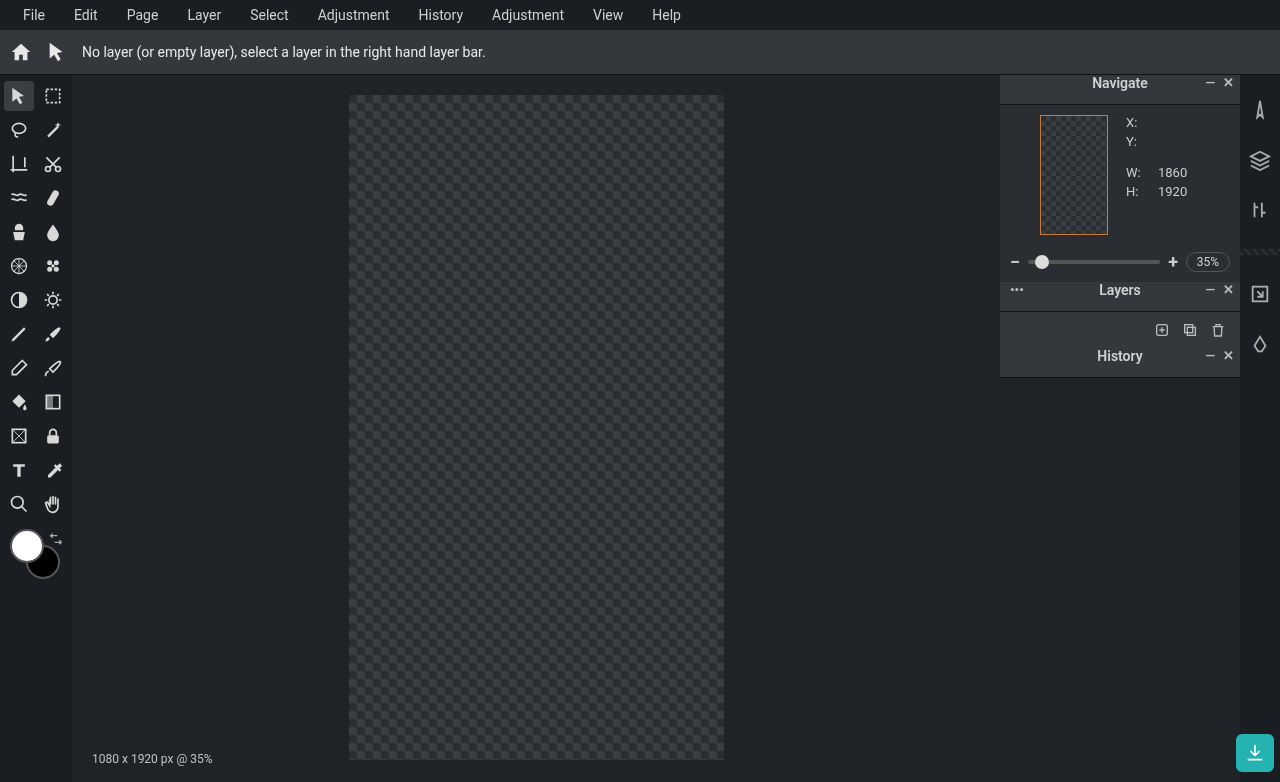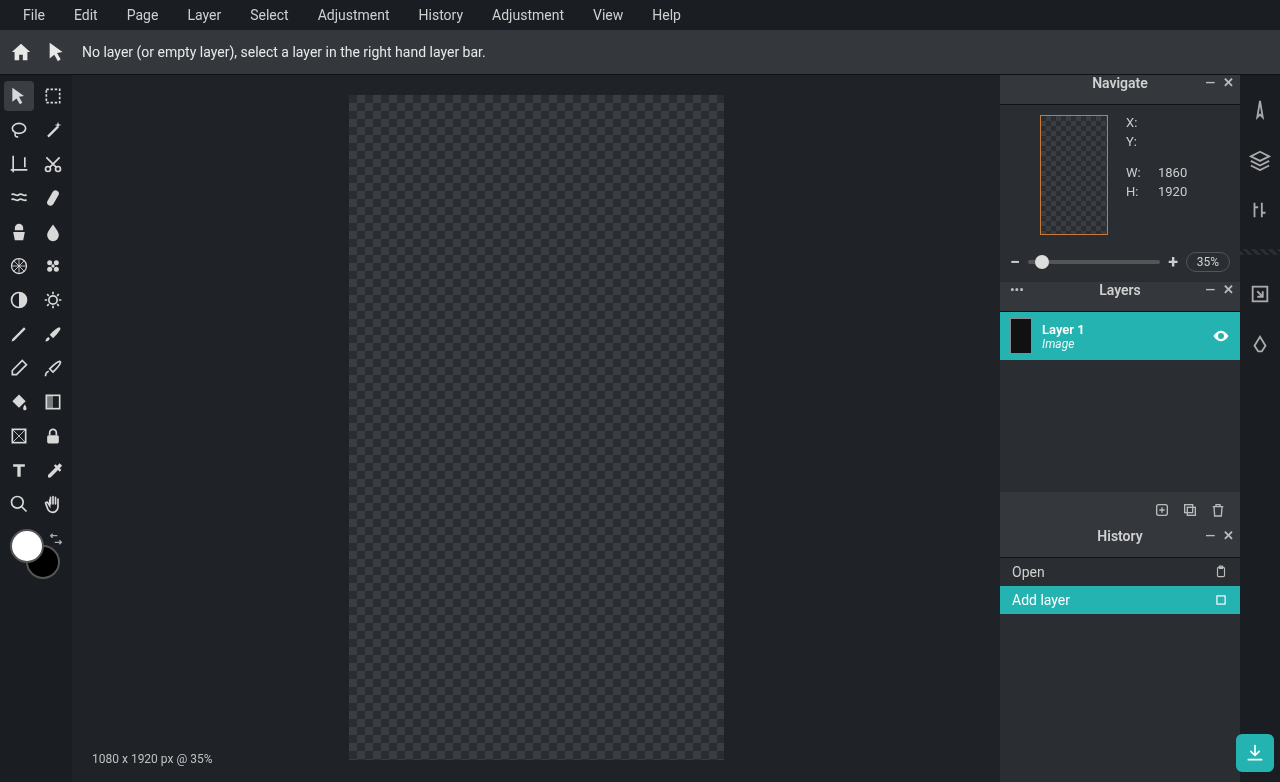--- a/index.html
+++ b/index.html
@@ -345,32 +345,20 @@
     <div class="panel-head">
       <div class="hdr-left">
           <span>•••</span>
         </div>
       <span>Layers</span>
       <div class="hdr-ctrl">
         <span>—</span>
         <span>✕</span>
       </div>
     </div>
-    <div class="layers-body">
-      <div class="layer-item">
-        <div class="layer-thumb"></div>
-        <div class="layer-txt">
-          <div class="ln">Layer 1</div>
-          <div class="lt">Image</div>
-        </div>
-        <svg class="layer-eye" viewBox="0 0 24 24">
-            <path d="M12 5c-6 0-10 7-10 7s4 7 10 7 10-7 10-7-4-7-10-7zm0 11a4 4 0 110-8 4 4 0 010 8z"></path>
-          </svg>
-      </div>
-    </div>
     <div class="layer-ops">
       <svg viewBox="0 0 24 24">
           <rect x="4" y="4" width="16" height="16" rx="3" fill="none" stroke="#bbb" stroke-width="2"></rect>
           <path d="M12 8v8M8 12h8" stroke="#bbb" stroke-width="2"></path>
         </svg>
       <svg viewBox="0 0 24 24">
           <rect x="8" y="8" width="12" height="12" fill="none" stroke="#bbb" stroke-width="2"></rect>
           <rect x="4" y="4" width="12" height="12" fill="none" stroke="#bbb" stroke-width="2"></rect>
         </svg>
       <svg viewBox="0 0 24 24">
@@ -378,35 +366,20 @@
         </svg>
     </div>
 
     <div class="panel-head">
       <span>History</span>
       <div class="hdr-ctrl">
         <span>—</span>
         <span>✕</span>
       </div>
     </div>
-    <div class="history-body">
-      <div class="hist-item">
-        <span>Open</span>
-        <svg viewBox="0 0 24 24">
-            <rect x="6" y="4" width="12" height="16" rx="2" fill="none" stroke="#bbb" stroke-width="2"></rect>
-            <rect x="9" y="2" width="6" height="4" rx="1" fill="none" stroke="#bbb" stroke-width="2"></rect>
-          </svg>
-      </div>
-      <div class="hist-item sel">
-        <span>Add layer</span>
-        <svg viewBox="0 0 24 24">
-            <rect x="5" y="5" width="14" height="14" fill="none" stroke="#fff" stroke-width="2"></rect>
-          </svg>
-      </div>
-    </div>
   </div>
 
   <div class="side-extra">
     <svg class="sx" viewBox="0 0 24 24">
         <path d="M12 2l3 18-3-3-3 3z" fill="none" stroke="#aaa" stroke-width="2"></path>
       </svg>
     <svg class="sx" viewBox="0 0 24 24">
         <path d="M12 3l10 5-10 5L2 8zM2 13l10 5 10-5M2 18l10 5 10-5" fill="none" stroke="#aaa" stroke-width="2"></path>
       </svg>
     <svg class="sx" viewBox="0 0 24 24">

